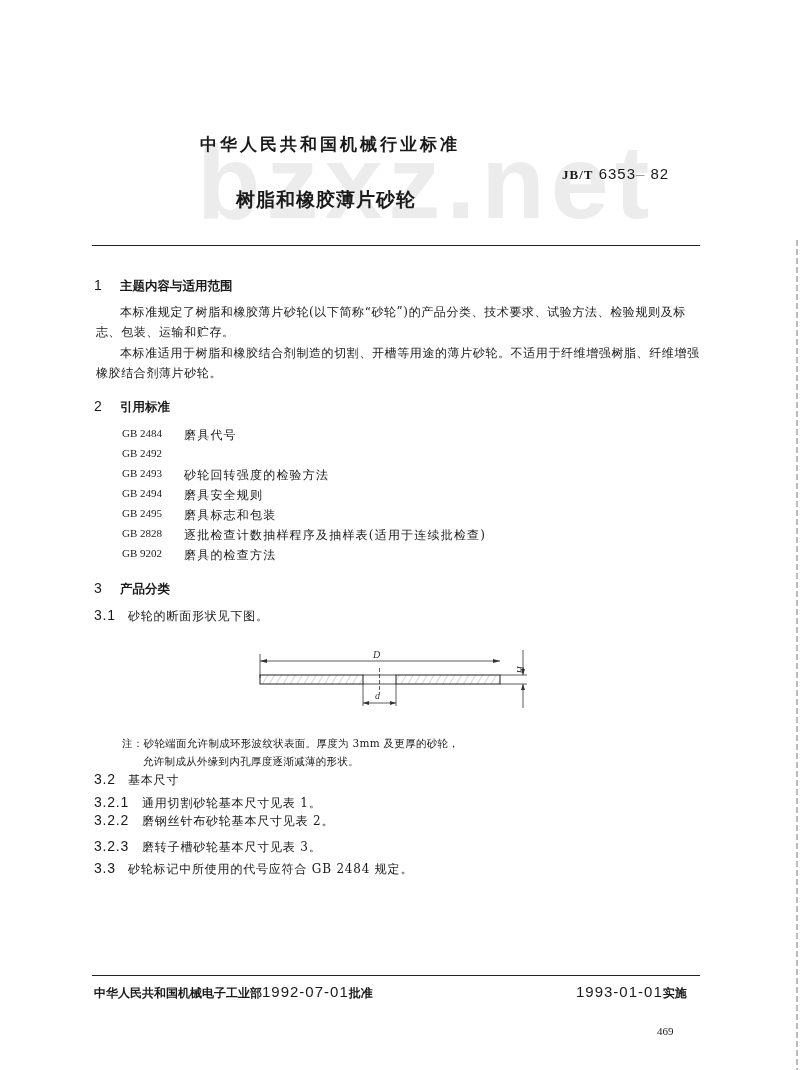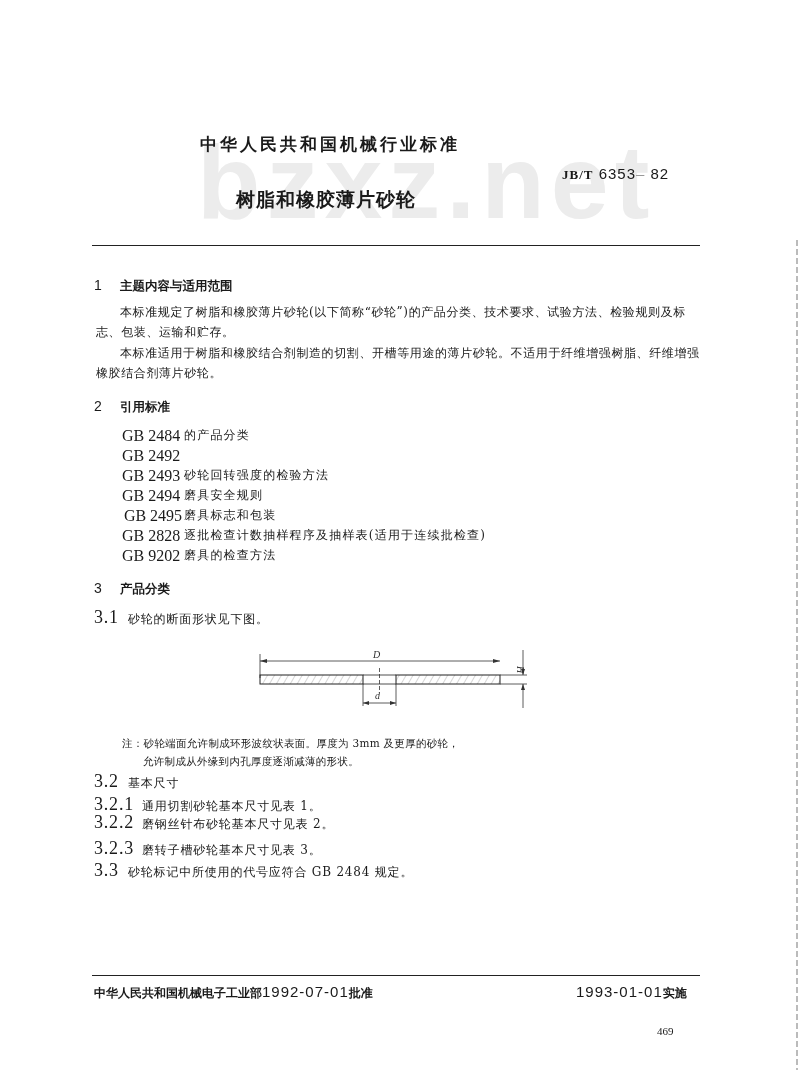--- a/index.html
+++ b/index.html
@@ -18,24 +18,24 @@
     .std-code { left: 562px; top: 165px; font-family: "Liberation Sans", sans-serif; font-size: 15px; letter-spacing: 1px; z-index: 1; }
     .std-code .jb { font-family: "Liberation Serif", serif; font-weight: bold; font-size: 13px; }
     .std-title { left: 236px; top: 187px; font-family: "DejaVu Sans", sans-serif; font-weight: bold; font-size: 19px; letter-spacing: 1px; z-index: 1; }
     .rule-top { left: 92px; top: 245px; width: 608px; height: 0; border-top: 1.2px solid #222; }
     .rule-bottom { left: 92px; top: 975px; width: 608px; height: 0; border-top: 1.2px solid #222; }
     .h { font-family: "DejaVu Sans", sans-serif; font-weight: bold; font-size: 12.5px; }
     .h .num { font-family: "Liberation Sans", sans-serif; font-weight: normal; font-size: 14px; display: inline-block; width: 26px; }
     .p { font-size: 12px; line-height: 20px; letter-spacing: 0.6px; }
     .para { left: 96px; width: 608px; text-indent: 24px; }
     .ref-row { left: 122px; font-size: 12px; display: flex; }
-    .ref-row .code { width: 62px; font-family: "Liberation Serif", serif; font-size: 16px; }
+    .ref-row .code { width: 62px; font-family: "Liberation Serif", serif; font-size: 11px; }
     .ref-row .title { letter-spacing: 1.2px; }
     .sub { left: 94px; font-size: 12px; letter-spacing: 0.8px; }
-    .sub .num { font-family: Liberation Serif, serif; font-size: 18px; display: inline-block; }
+    .sub .num { font-family: Liberation Sans, sans-serif; font-size: 14px; display: inline-block; }
     .note { font-size: 10.5px; letter-spacing: 0.3px; }
     .footer-left { left: 94px; top: 983px; font-family: "DejaVu Sans", sans-serif; font-weight: bold; font-size: 12px; }
     .footer-left .date { font-family: "Liberation Sans", sans-serif; font-weight: normal; font-size: 15px; letter-spacing: 1px; margin-top: 36px; }
     .footer-right { left: 576px; top: 983px; font-size: 12px; font-family: "DejaVu Sans", sans-serif; font-weight: bold; }
     .footer-right .date { font-family: "Liberation Sans", sans-serif; font-weight: normal; font-size: 15px; letter-spacing: 1px; }
     .page-num { left: 657px; top: 1025px; font-size: 11px; font-family: "Liberation Serif", serif; }
     .edge { left: 796px; top: 240px; width: 2px; height: 830px; background: repeating-linear-gradient(#bbb 0 6px, #fff 6px 9px); }
     .diagram { left: 255px; top: 648px; }
   </style>
 </head>
@@ -57,34 +57,34 @@
   <span class="num">1</span><span>主题内容与适用范围</span>
 </div>
 <div class="abs p para" style="top:302px;">本标准规定了树脂和橡胶薄片砂轮(以下简称“砂轮”)的产品分类、技术要求、试验方法、检验规则及标志、包装、运输和贮存。</div>
 <div class="abs p para" style="top:343px;">本标准适用于树脂和橡胶结合剂制造的切割、开槽等用途的薄片砂轮。不适用于纤维增强树脂、纤维增强橡胶结合剂薄片砂轮。</div>
 
 <div class="abs h" style="left:94px; top:398px;">
   <span class="num">2</span><span>引用标准</span>
 </div>
 <div class="abs ref-row" style="top:427px;">
   <span class="code">GB 2484</span>
-  <span class="title">的产品分类</span>
+  <span class="title">磨具代号</span>
 </div>
 <div class="abs ref-row" style="top:447px;">
   <span class="code">GB 2492</span>
 </div>
 <div class="abs ref-row" style="top:467px;">
   <span class="code">GB 2493</span>
   <span class="title">砂轮回转强度的检验方法</span>
 </div>
 <div class="abs ref-row" style="top:487px;">
   <span class="code">GB 2494</span>
   <span class="title">磨具安全规则</span>
 </div>
-<div class="abs ref-row" style="top:507px;text-align:center;">
+<div class="abs ref-row" style="top:507px;">
   <span class="code">GB 2495</span>
   <span class="title">磨具标志和包装</span>
 </div>
 <div class="abs ref-row" style="top:527px;">
   <span class="code">GB 2828</span>
   <span class="title">逐批检查计数抽样程序及抽样表(适用于连续批检查)</span>
 </div>
 <div class="abs ref-row" style="top:547px;">
   <span class="code">GB 9202</span>
   <span class="title">磨具的检查方法</span>

